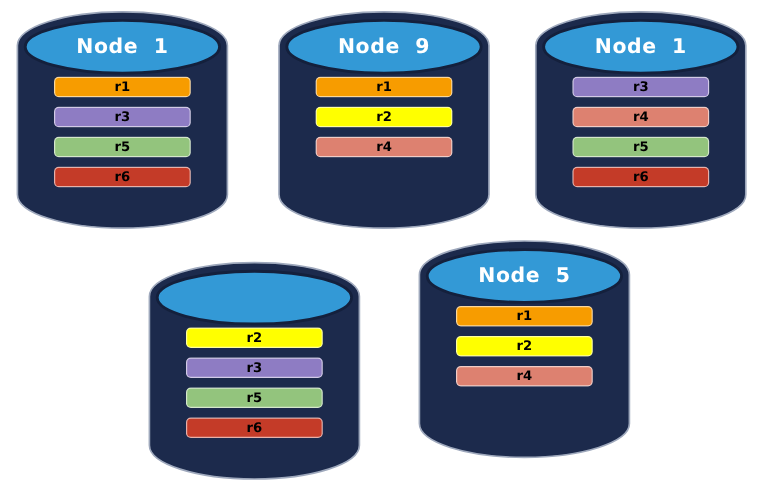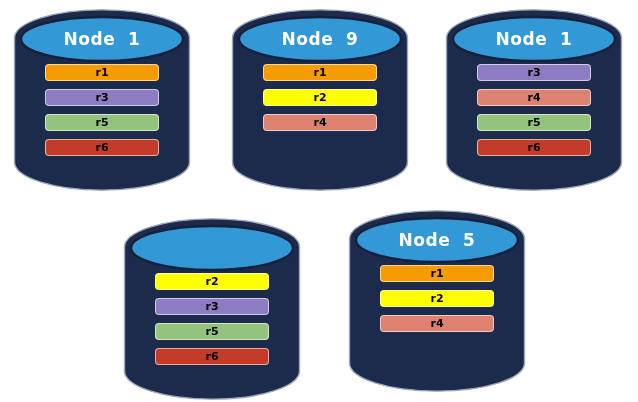--- a/index.html
+++ b/index.html
@@ -5,21 +5,21 @@
   html,body{margin:0;padding:0;background:#ffffff;}
   .canvas{
     position:relative;width:638px;height:402px;background:var(--bg,#ffffff);
     overflow:hidden;font-family:"DejaVu Sans","Liberation Sans",sans-serif;
   }
   .node{position:absolute;width:178px;height:184px;text-decoration:underline;}
   .pos-1{left:13px;top:8px;}
   .pos-2{left:231px;top:8px;}
   .pos-3{left:445px;top:8px;}
   .pos-4{left:123px;top:217px;}
-  .pos-5{left:348px;top:209px;}
+  .pos-5{left:348px;top:199px;}
   .cyl{position:absolute;left:0;top:0;width:178px;height:184px;display:block;}
   .cyl-body{fill:var(--navy,#1C2A4C);stroke:var(--outline,#9EA8BC);stroke-width:1.4;}
   .cyl-cap{fill:var(--cap,#3399D6);stroke:var(--cap-outline,#14203C);stroke-width:2.4;}
   .node-title{
     position:absolute;top:10px;left:0;right:0;height:42px;
     display:flex;align-items:center;justify-content:center;
     color:var(--title,#ffffff);font-weight:bold;font-size:17px;
     white-space:pre;letter-spacing:.5px;
   }
   .bars{position:absolute;top:56px;left:32px;width:114px;}

